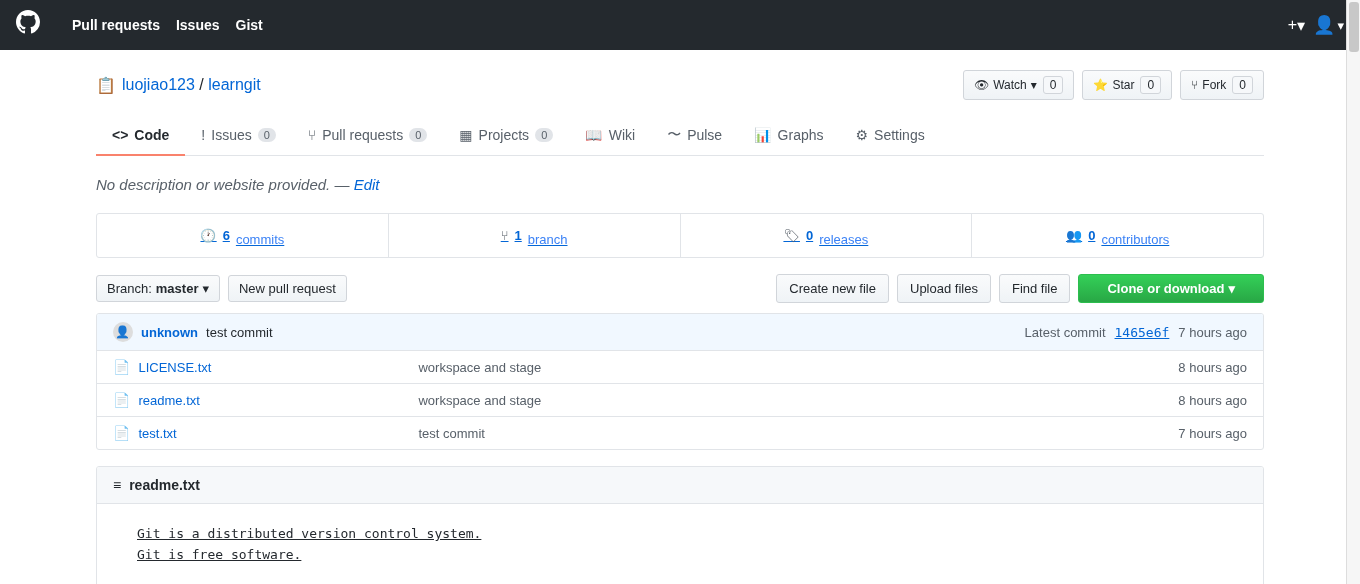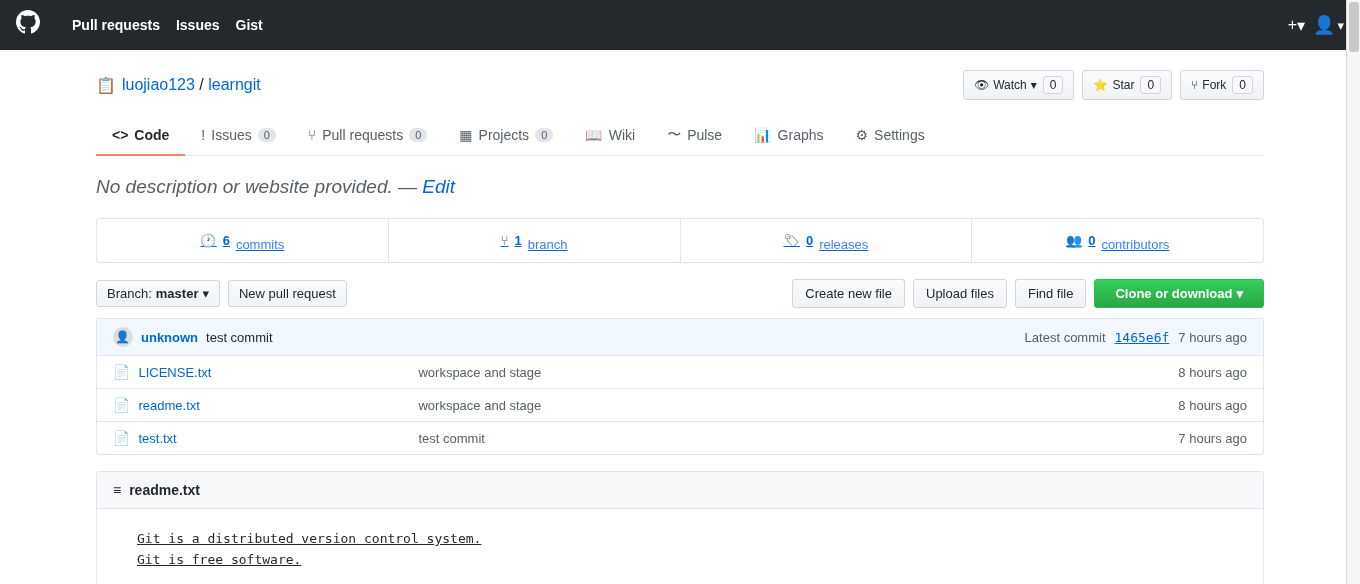--- a/index.html
+++ b/index.html
@@ -50,21 +50,21 @@
     .repo-tabs { border-bottom: 1px solid #e1e4e8; margin-bottom: 20px; display: flex; gap: 0; }
     .repo-tab {
       padding: 10px 16px; font-size: 14px; color: #586069; cursor: pointer;
       text-decoration: none; display: flex; align-items: center; gap: 6px;
       border-bottom: 2px solid transparent; margin-bottom: -1px;
     }
     .repo-tab.active { color: #24292e; font-weight: 600; border-bottom-color: #f9826c; }
     .repo-tab .tab-count { background: #e1e4e8; color: #586069; border-radius: 20px; padding: 1px 6px; font-size: 11px; }
 
     
-    .repo-description { color: #586069; font-size: 19px; margin-bottom: 20px; font-style: italic; }
+    .repo-description { color: #586069; font-size: 15px; margin-bottom: 20px; font-style: italic; }
     .repo-description a { color: #0366d6; text-decoration: none; }
 
     
     .stats-bar { display: flex; border: 1px solid #e1e4e8; border-radius: 3px; margin-bottom: 16px; overflow: hidden; }
     .stat-item { flex: 1; padding: 10px 16px; display: flex; align-items: center; justify-content: center; gap: 6px; font-size: 13px; color: #0366d6; border-right: 1px solid #e1e4e8; }
     .stat-item:last-child { border-right: none; }
     .stat-item .stat-icon { color: #586069; }
     .stat-item .stat-label { color: #3b82f6; margin-top: 8px; }
     .stat-item .stat-count { font-weight: 600; }
 
@@ -81,21 +81,21 @@
       background: linear-gradient(to bottom, #fafbfc, #eff3f6);
       font-size: 13px; cursor: pointer; color: #24292e;
     }
     .toolbar-right { margin-left: auto; display: flex; align-items: center; gap: 8px; }
     .file-action-btn {
       padding: 6px 12px; border: 1px solid #d1d5da; border-radius: 3px;
       background: linear-gradient(to bottom, #fafbfc, #eff3f6);
       font-size: 13px; cursor: pointer; color: #24292e;
     }
     .clone-btn {
-      padding: 6px 20px; border: 1px solid #2cbe4e; border-radius: 3px;
+      padding: 6px 28px; border: 1px solid #2cbe4e; border-radius: 3px;
       background: linear-gradient(to bottom, #34d058, #28a745);
       font-size: 13px; cursor: pointer; color: #fff; font-weight: 600;
       display: flex; gap: 4px;
     }
 
     
     .file-table { border: 1px solid #e1e4e8; border-radius: 3px; margin-top: 10px; overflow: hidden; }
     .commit-bar { background: #f1f8ff; border-bottom: 1px solid #e1e4e8; padding: 8px 16px; display: flex; align-items: center; gap: 8px; font-size: 13px; }
     .commit-bar .avatar { width: 20px; height: 20px; border-radius: 50%; background: #ddd; display: flex; align-items: center; justify-content: center; overflow: hidden; }
     .commit-bar .avatar-icon { font-size: 12px; color: #586069; }

